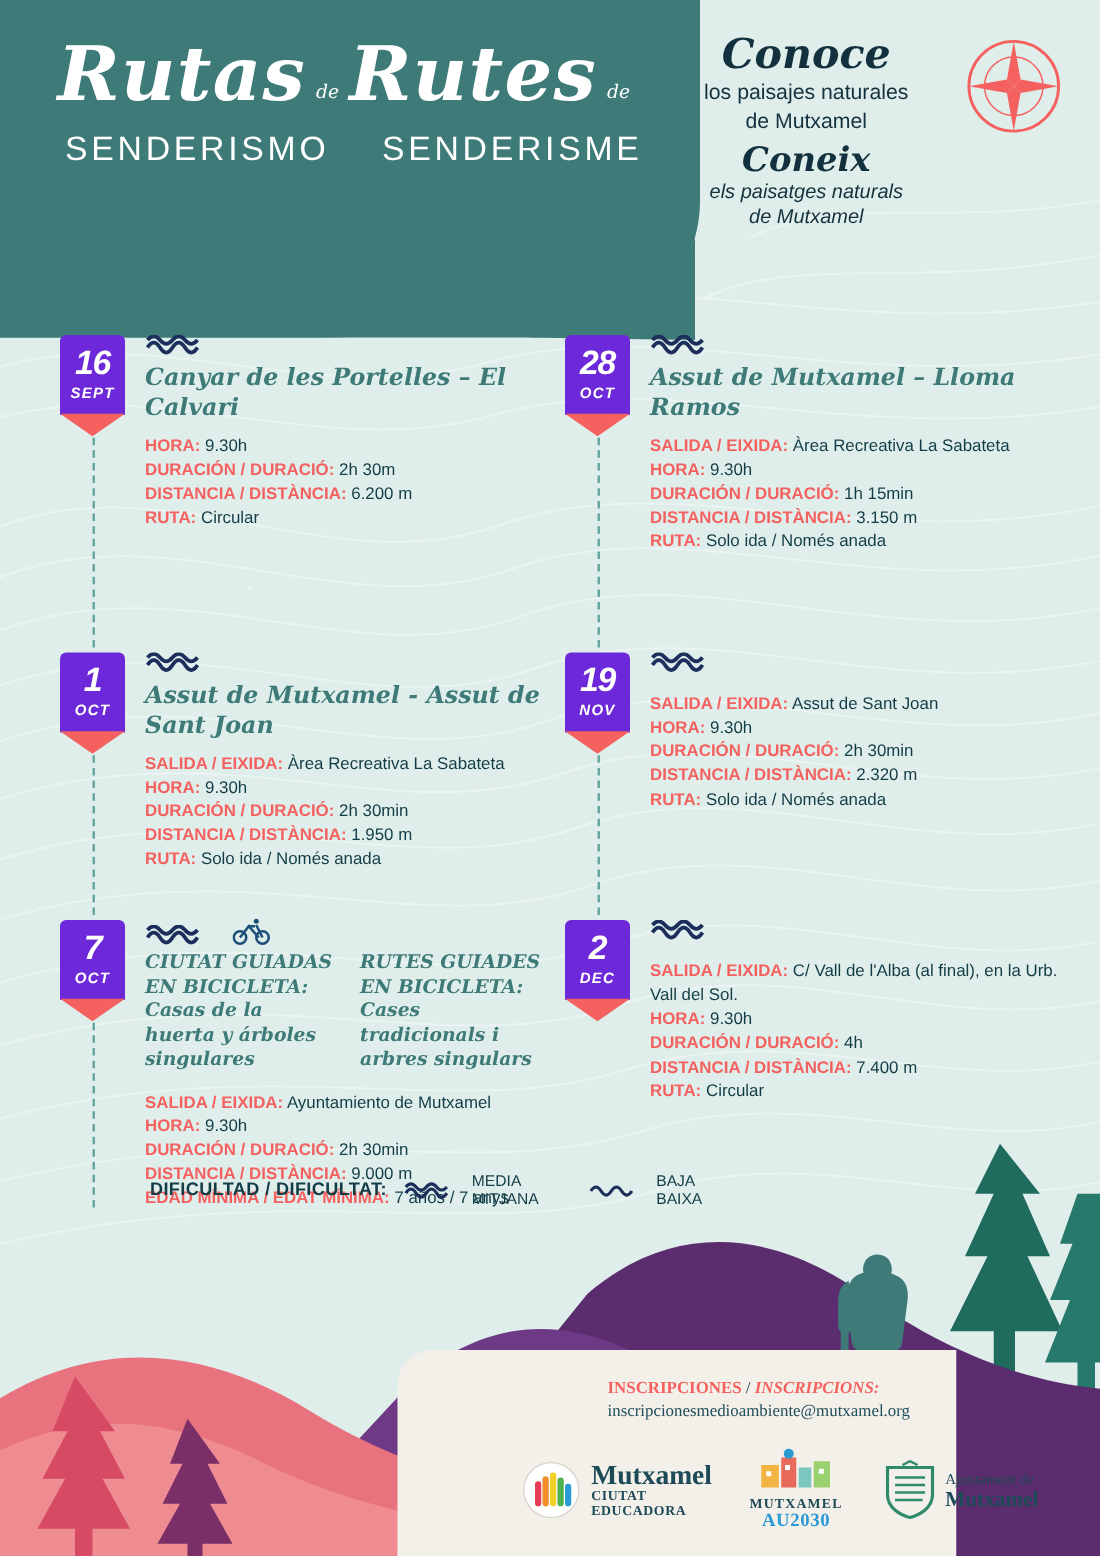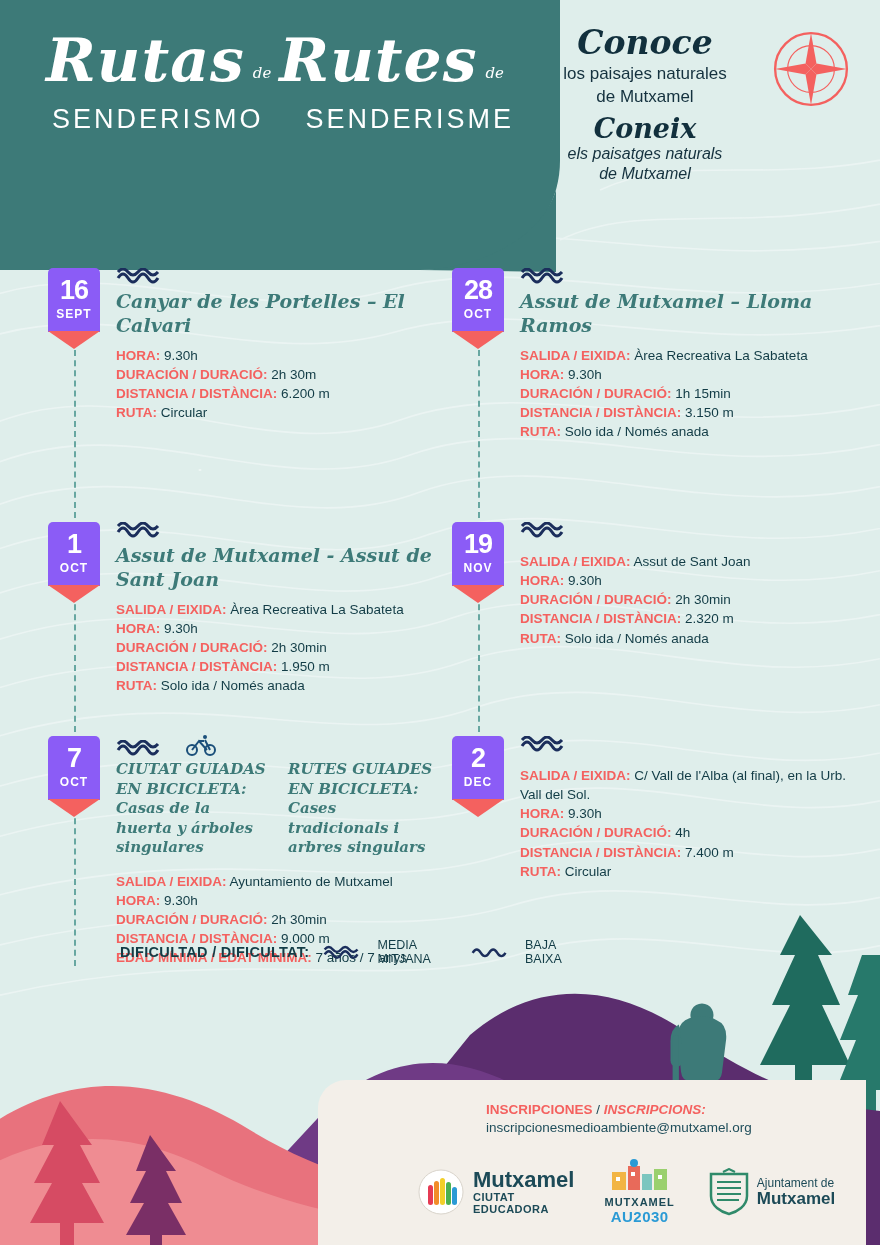--- a/index.html
+++ b/index.html
@@ -38,22 +38,22 @@
   .hr-4{font-style:italic;font-size:16px;color:#14313e;line-height:1.25;}
   
   .compass{position:absolute;top:30px;left:772px;width:78px;height:78px;}
   
   .routes{position:absolute;top:268px;left:0;width:880px;height:660px;}
   .col{position:absolute;width:400px;}
   .col.left{left:48px;}
   .col.right{left:452px;}
   .card{position:relative;margin-bottom:14px;}
   .pin{
-    position:absolute;left:0;top:0;width:52px;height:64px;background:#8b5cf6;
-    color:#fff;text-align:center;border-radius:5px 5px 0 0;
+    position:absolute;left:0;top:0;width:52px;height:64px;background:#6d28d9;
+    color:#fff;text-align:center;border-radius:5px 5px 0 0;font-style:italic;
   }
   .pin:after{
     content:"";position:absolute;left:0;bottom:-17px;width:0;height:0;
     border-left:26px solid transparent;border-right:26px solid transparent;
     border-top:18px solid #f4615f;
   }
   .pin .day{font-size:27px;font-weight:bold;line-height:1;padding-top:9px;letter-spacing:-1px;}
   .pin .mon{font-size:12px;font-weight:bold;letter-spacing:1px;margin-top:3px;}
   .card-body{margin-left:68px;}
   .waves{height:16px;margin-bottom:2px;}
@@ -70,22 +70,23 @@
   .bike-pair{display:flex;gap:22px;}
   .bike-col{font-family:"DejaVu Serif",serif;font-style:italic;font-weight:bold;font-size:15px;color:#3d7a78;line-height:1.3;width:150px;}
   
   .legend{position:absolute;left:120px;top:938px;display:flex;align-items:center;gap:14px;color:#123c46;}
   .legend-label{font-weight:bold;font-size:14.5px;letter-spacing:.3px;}
   .legend-item{display:flex;align-items:center;gap:8px;font-size:12.5px;line-height:1.15;}
   
   .art{position:absolute;left:0;bottom:0;width:880px;height:330px;overflow:hidden;}
   
   .footer{
-    position:absolute;left:318px;bottom:0;width:548px;height:165px;background:#f3efe9;
+    position:absolute;left:318px;bottom:0;width:447px;height:165px;background:#f3efe9;
     border-radius:28px 0 0 0;
+    font-family:Liberation Serif, serif;
   }
   .insc{position:absolute;left:168px;top:22px;font-size:13.5px;color:#1d4a57;}
   .insc b{color:#f4615f;font-weight:bold;}
   .insc i{color:#f4615f;font-style:italic;font-weight:bold;}
   .mail{margin-top:3px;color:#214f5c;font-size:13.5px;}
   .logos{position:absolute;left:100px;top:78px;display:flex;align-items:center;gap:30px;}
   .logo-mutx{display:flex;align-items:center;gap:9px;}
   .mtext1{font-size:22px;font-weight:bold;color:#1c4a57;line-height:1;}
   .mtext2{font-size:11px;font-weight:bold;color:#1c4a57;letter-spacing:.5px;}
   .mtext3{font-size:11px;font-weight:bold;color:#1c4a57;letter-spacing:.5px;}

